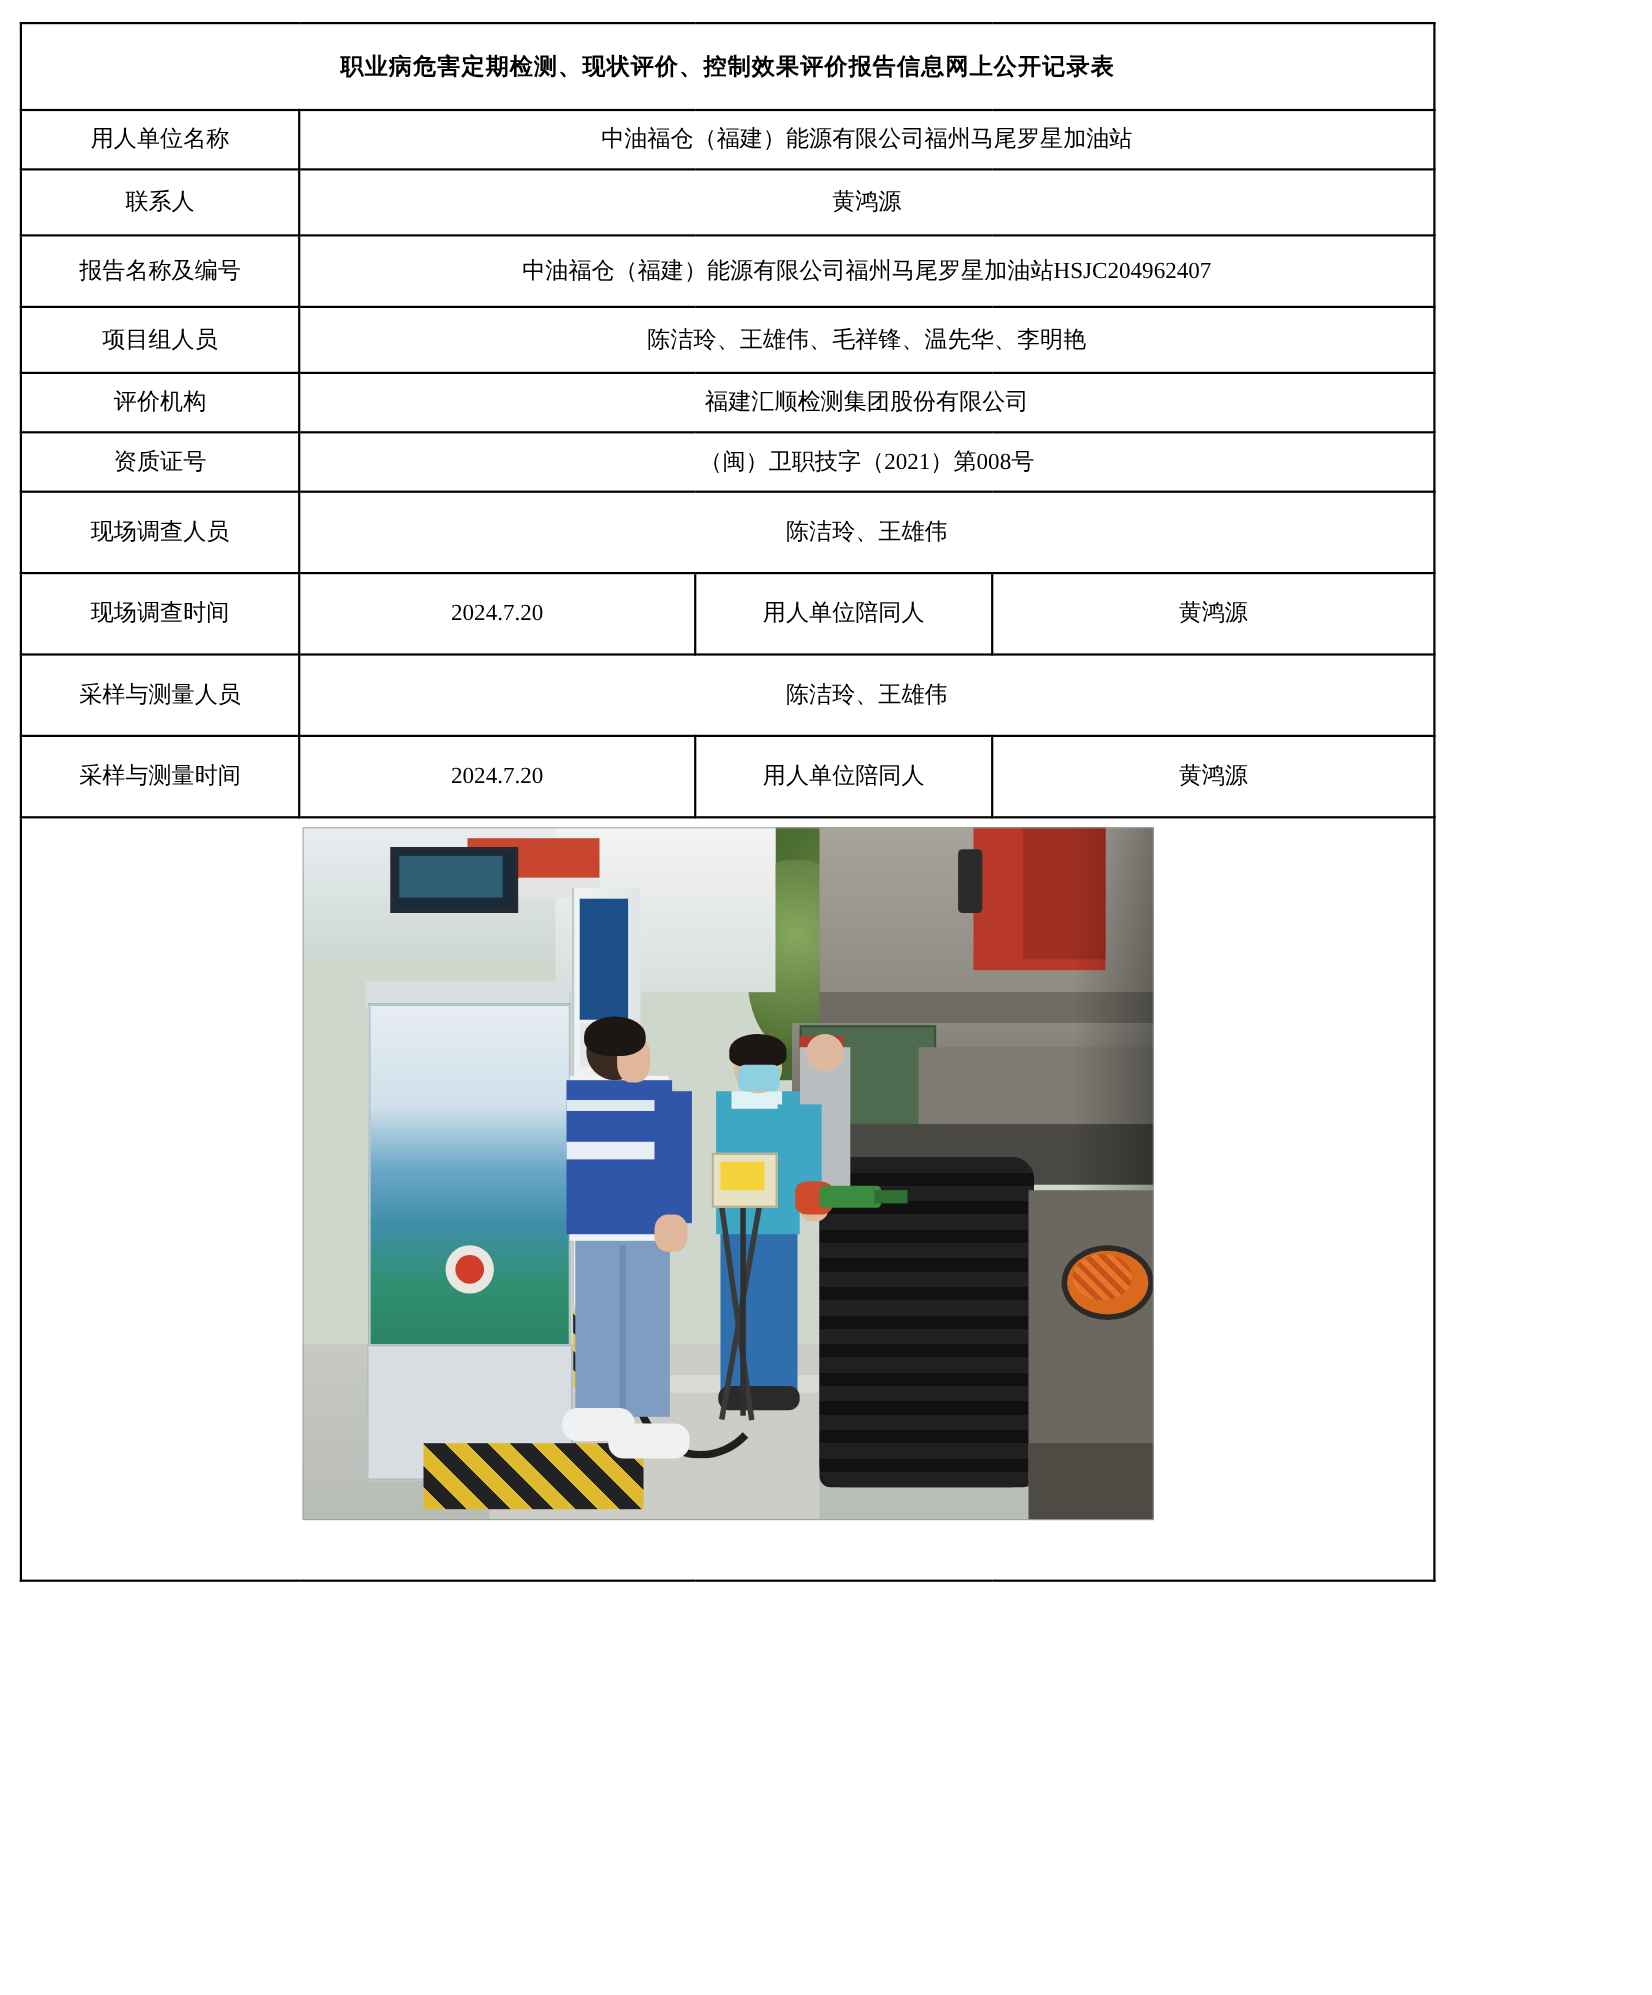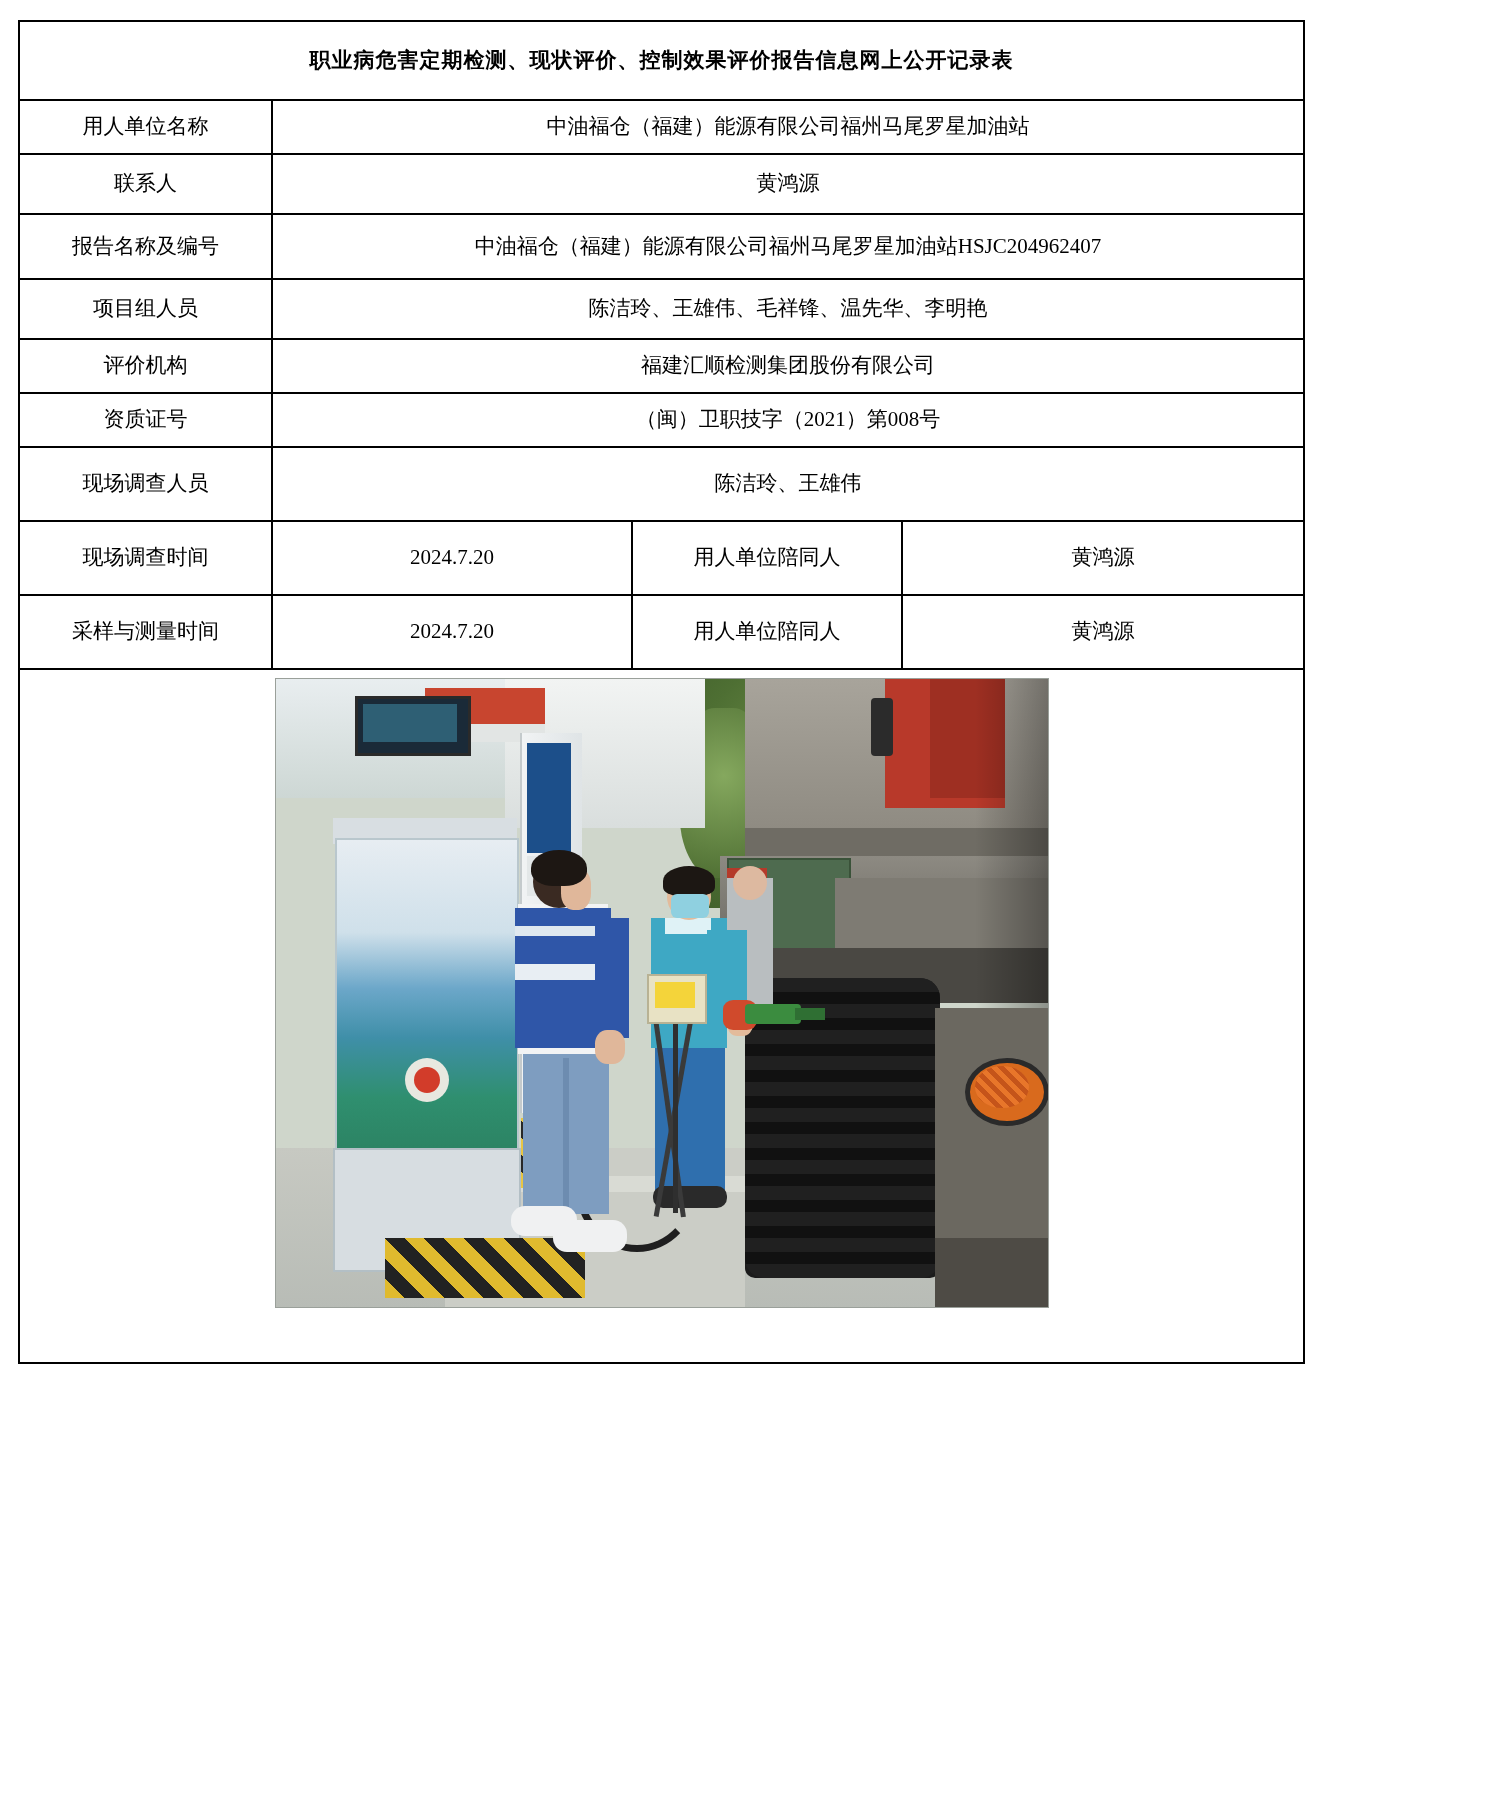--- a/index.html
+++ b/index.html
@@ -224,20 +224,24 @@
         <td class="value-cell r-xtall" colspan="3">陈洁玲、王雄伟</td>
       </tr>
 
       <tr>
         <td class="label-cell r-xtall">现场调查时间</td>
         <td class="value-cell r-xtall">2024.7.20</td>
         <td class="value-cell r-xtall">用人单位陪同人</td>
         <td class="value-cell r-xtall">黄鸿源</td>
       </tr>
 
+      <tr>
+        <td class="label-cell r-xtall">采样与测量人员</td>
+        <td class="value-cell r-xtall" colspan="3">陈洁玲、王雄伟</td>
+      </tr>
 
       <tr>
         <td class="label-cell r-xtall">采样与测量时间</td>
         <td class="value-cell r-xtall">2024.7.20</td>
         <td class="value-cell r-xtall">用人单位陪同人</td>
         <td class="value-cell r-xtall">黄鸿源</td>
       </tr>
 
 
       <tr>

